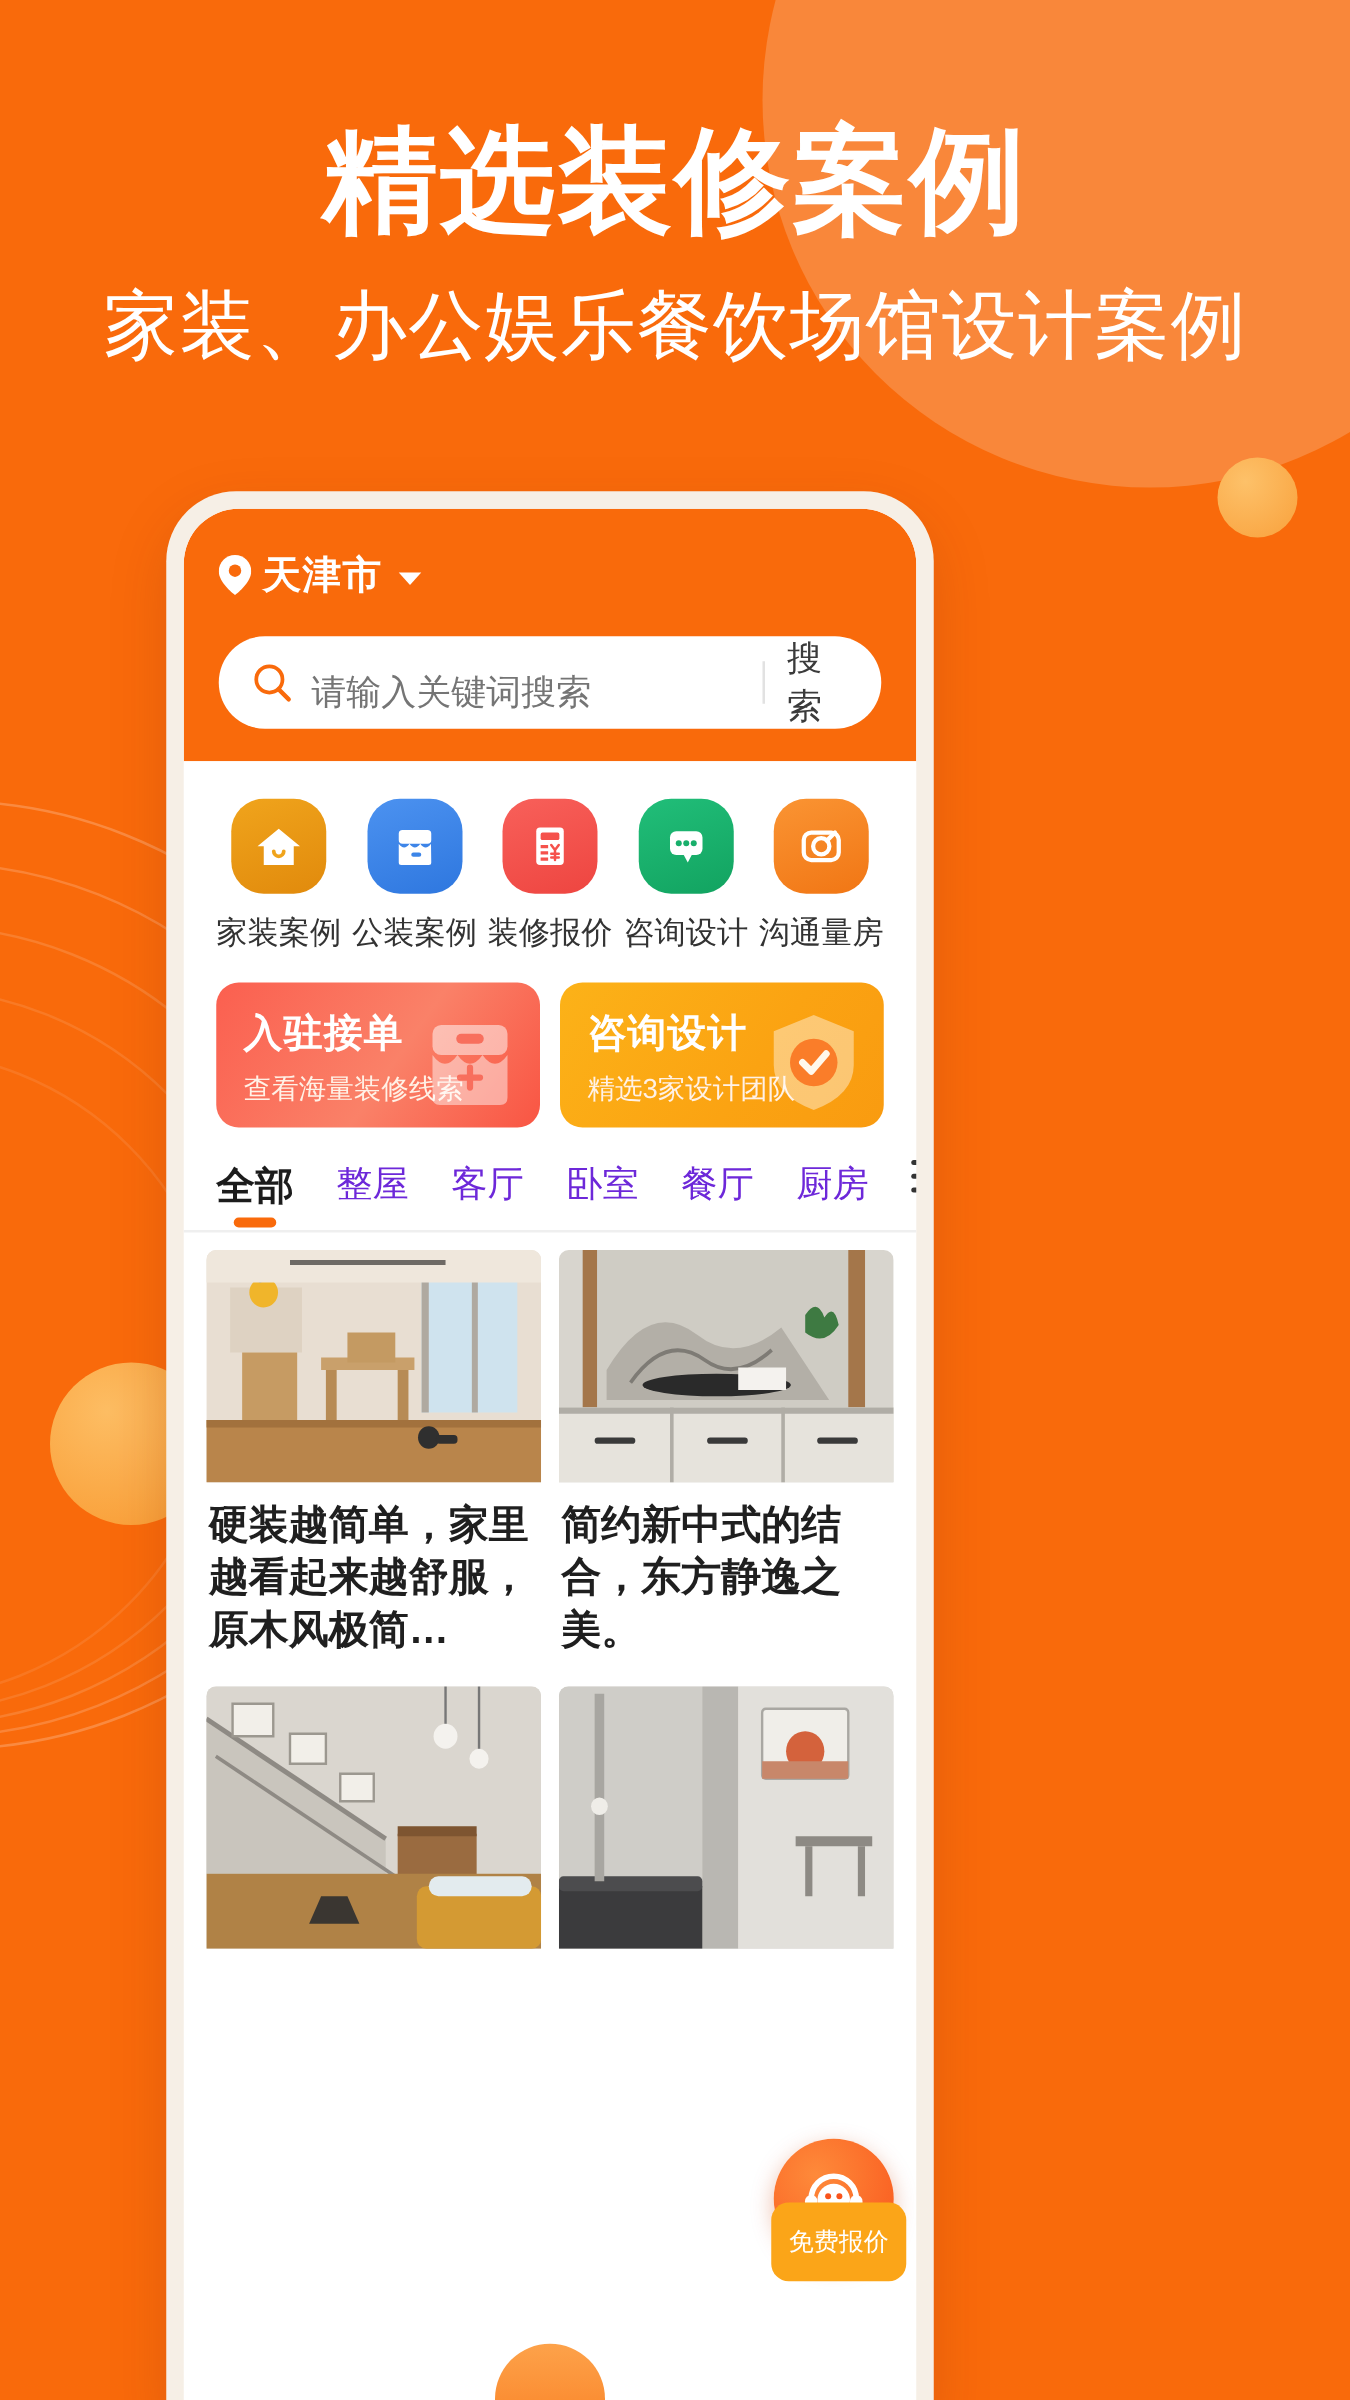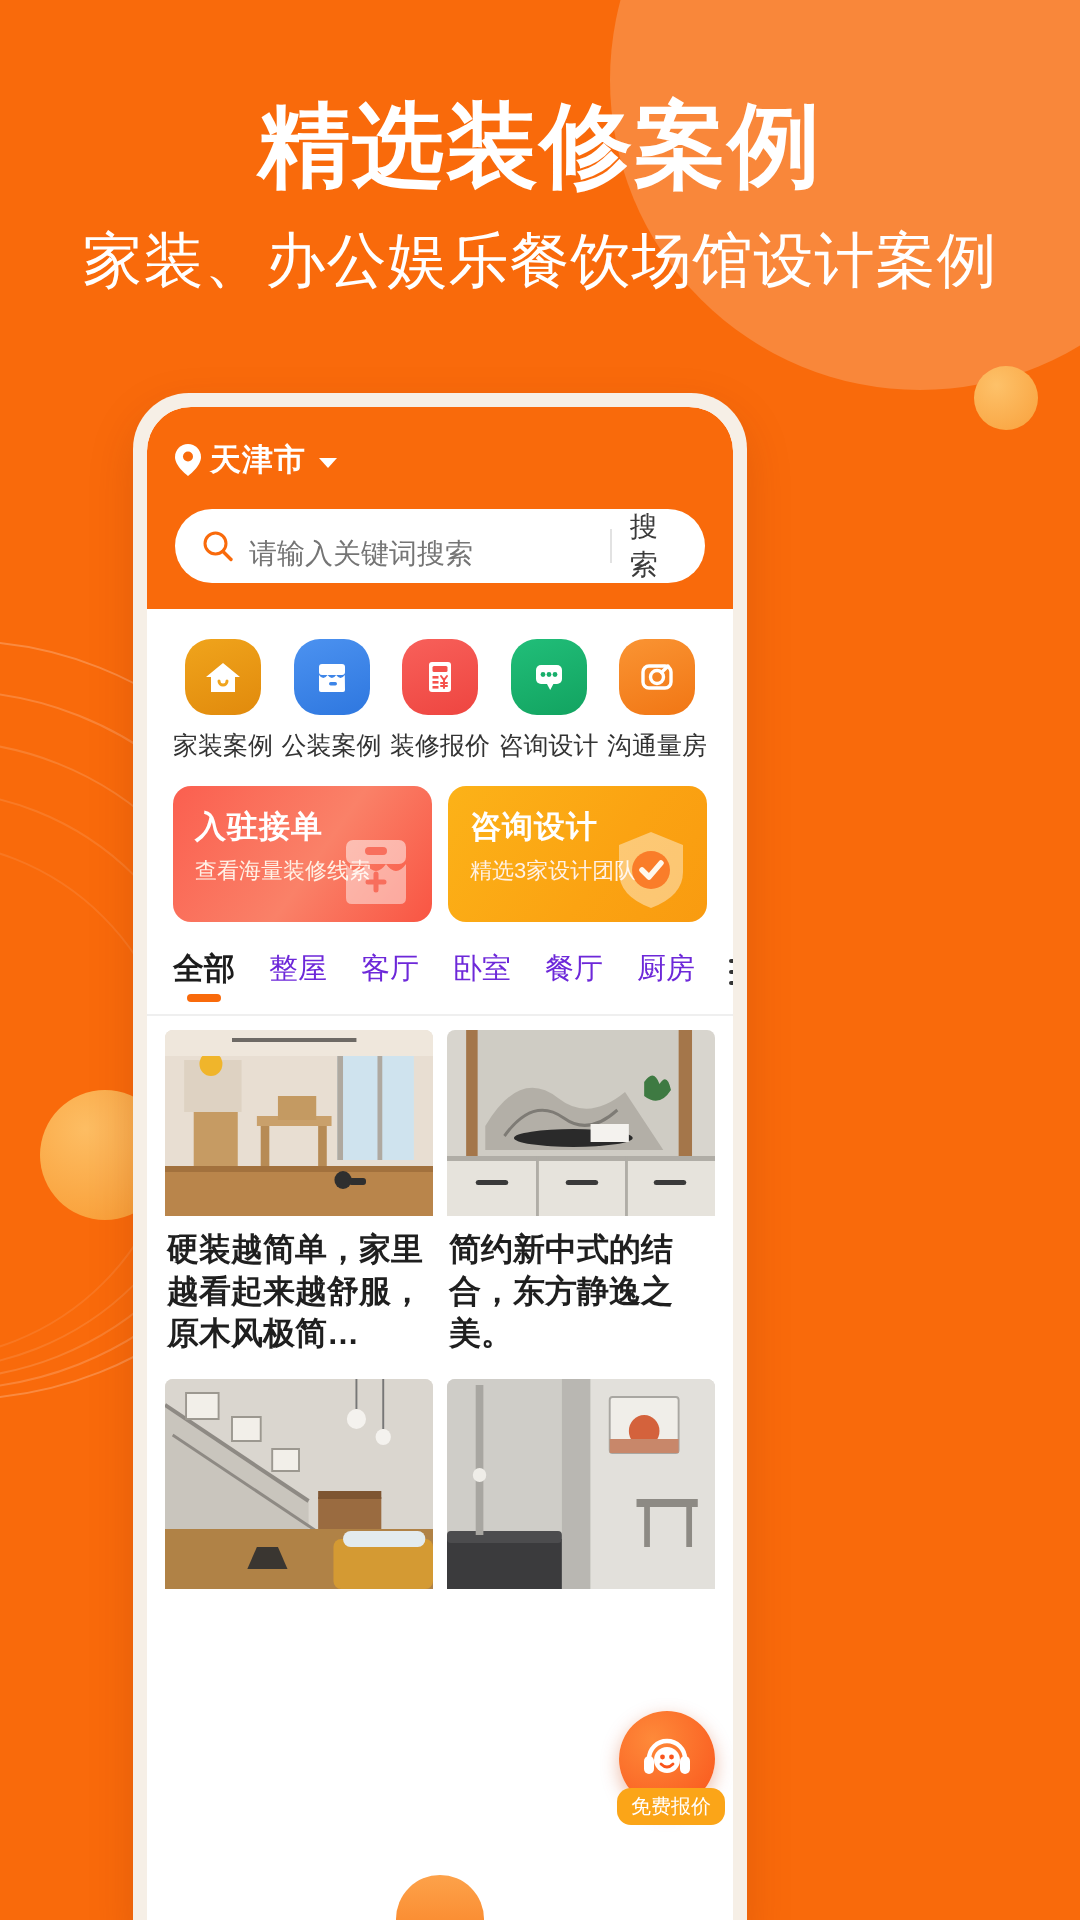--- a/index.html
+++ b/index.html
@@ -118,34 +118,34 @@
   .quick-ico{
     width:76px; height:76px; margin:0 auto;
     border-radius:26px;
     display:flex; align-items:center; justify-content:center;
   }
   .quick-label{ margin-top:14px; font-size:25px; color:#333; white-space:nowrap; }
 
   
   .promo-row{ display:flex; gap:16px; padding:24px 26px 0 26px; }
   .promo{
-    flex:1; height:136px; border-radius:18px;
+    flex:1; height:116px; border-radius:18px;
     position:relative; overflow:hidden;
     padding:20px 0 0 22px;
   }
   .promo.red{ background:linear-gradient(125deg,#FB5F4F,#FA8168 55%,#F95543); }
   .promo.amber{ background:linear-gradient(125deg,#FCB218,#FBA312 60%,#F99B10); }
   .promo-t{ font-size:31px; font-weight:bold; color:#fff; letter-spacing:1px; }
   .promo-s{ font-size:22px; color:#FFF1E6; margin-top:8px; }
   .promo-art{ position:absolute; right:14px; bottom:8px; width:84px; height:88px; opacity:.92;}
 
   
   .tabs{
-    display:flex; align-items:center;
-    padding:26px 22px 10px 26px;
+    display:flex; 
+    padding:26px 22px 0 26px;
     position:relative;
   }
   .tab{ font-size:29px; color:#6d28d9; margin-right:34px; position:relative; padding-bottom:14px; white-space:nowrap;}
   .tab.active{ color:#1C1C1C; font-weight:bold; font-size:31px; }
   .tab.active .tab-underline{
     position:absolute; left:50%; transform:translateX(-50%);
     bottom:2px; width:34px; height:8px; border-radius:4px; background:#F96A0B;
   }
   .tabs-more{
     margin-left:auto; position:relative; padding-bottom:14px;
@@ -174,21 +174,21 @@
     position:absolute; right:18px; bottom:126px;
     width:96px; height:96px; border-radius:50%;
     background:radial-gradient(circle at 35% 30%,#FE8A3A,#F9541B);
     display:flex; align-items:center; justify-content:center;
     box-shadow:0 6px 18px rgba(200,60,0,.35);
     z-index:9;
   }
   .fab-badge{
     position:absolute; right:8px; bottom:108px;
     background:#FBA518; color:#fff; font-size:20px;
-    padding:5px 14px; border-radius:14px; white-space:nowrap;
+    padding:18px 14px; border-radius:14px; white-space:nowrap;
     z-index:10;
   }
   .bottom-fab{
     position:absolute; left:50%; transform:translateX(-50%);
     bottom:-30px; width:88px; height:88px; border-radius:50%;
     background:linear-gradient(180deg,#FDA24A,#F97C1F);
     z-index:11;
   }
 </style>
 </head>

